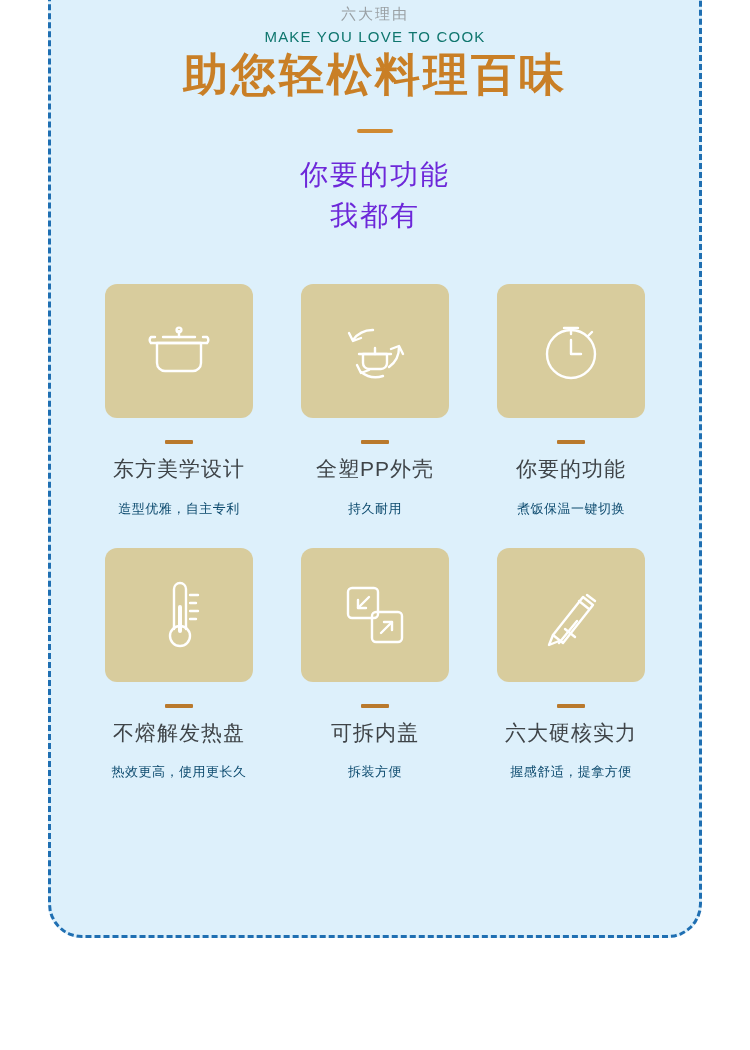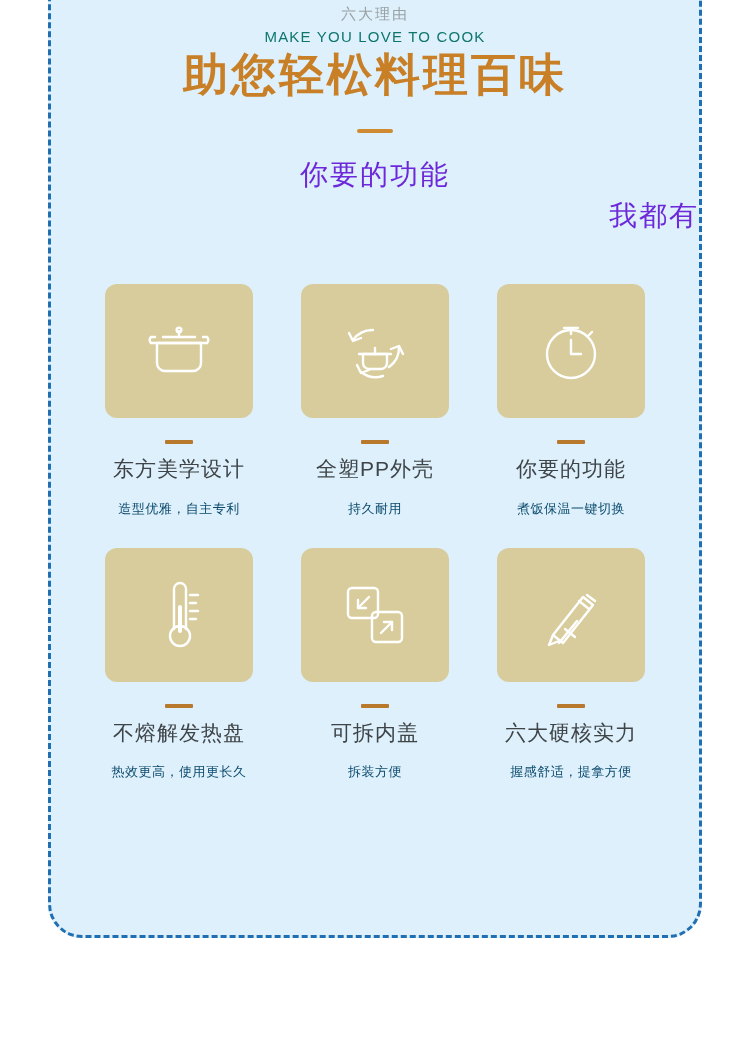--- a/index.html
+++ b/index.html
@@ -74,21 +74,21 @@
     border-radius: 2px;
   }
 
   .subhead {
     text-align: center;
     color: #6d28d9;
     font-size: 28px;
     line-height: 1.45;
     letter-spacing: 2px;
   }
-  .subhead .s2 { display: block; text-align: right; }
+  .subhead .s2 { display: block; }
 
   
   .grid {
     margin-top: 48px;
     display: grid;
     grid-template-columns: repeat(3, 1fr);
     row-gap: 30px;
     padding: 0 30px;
   }
 

